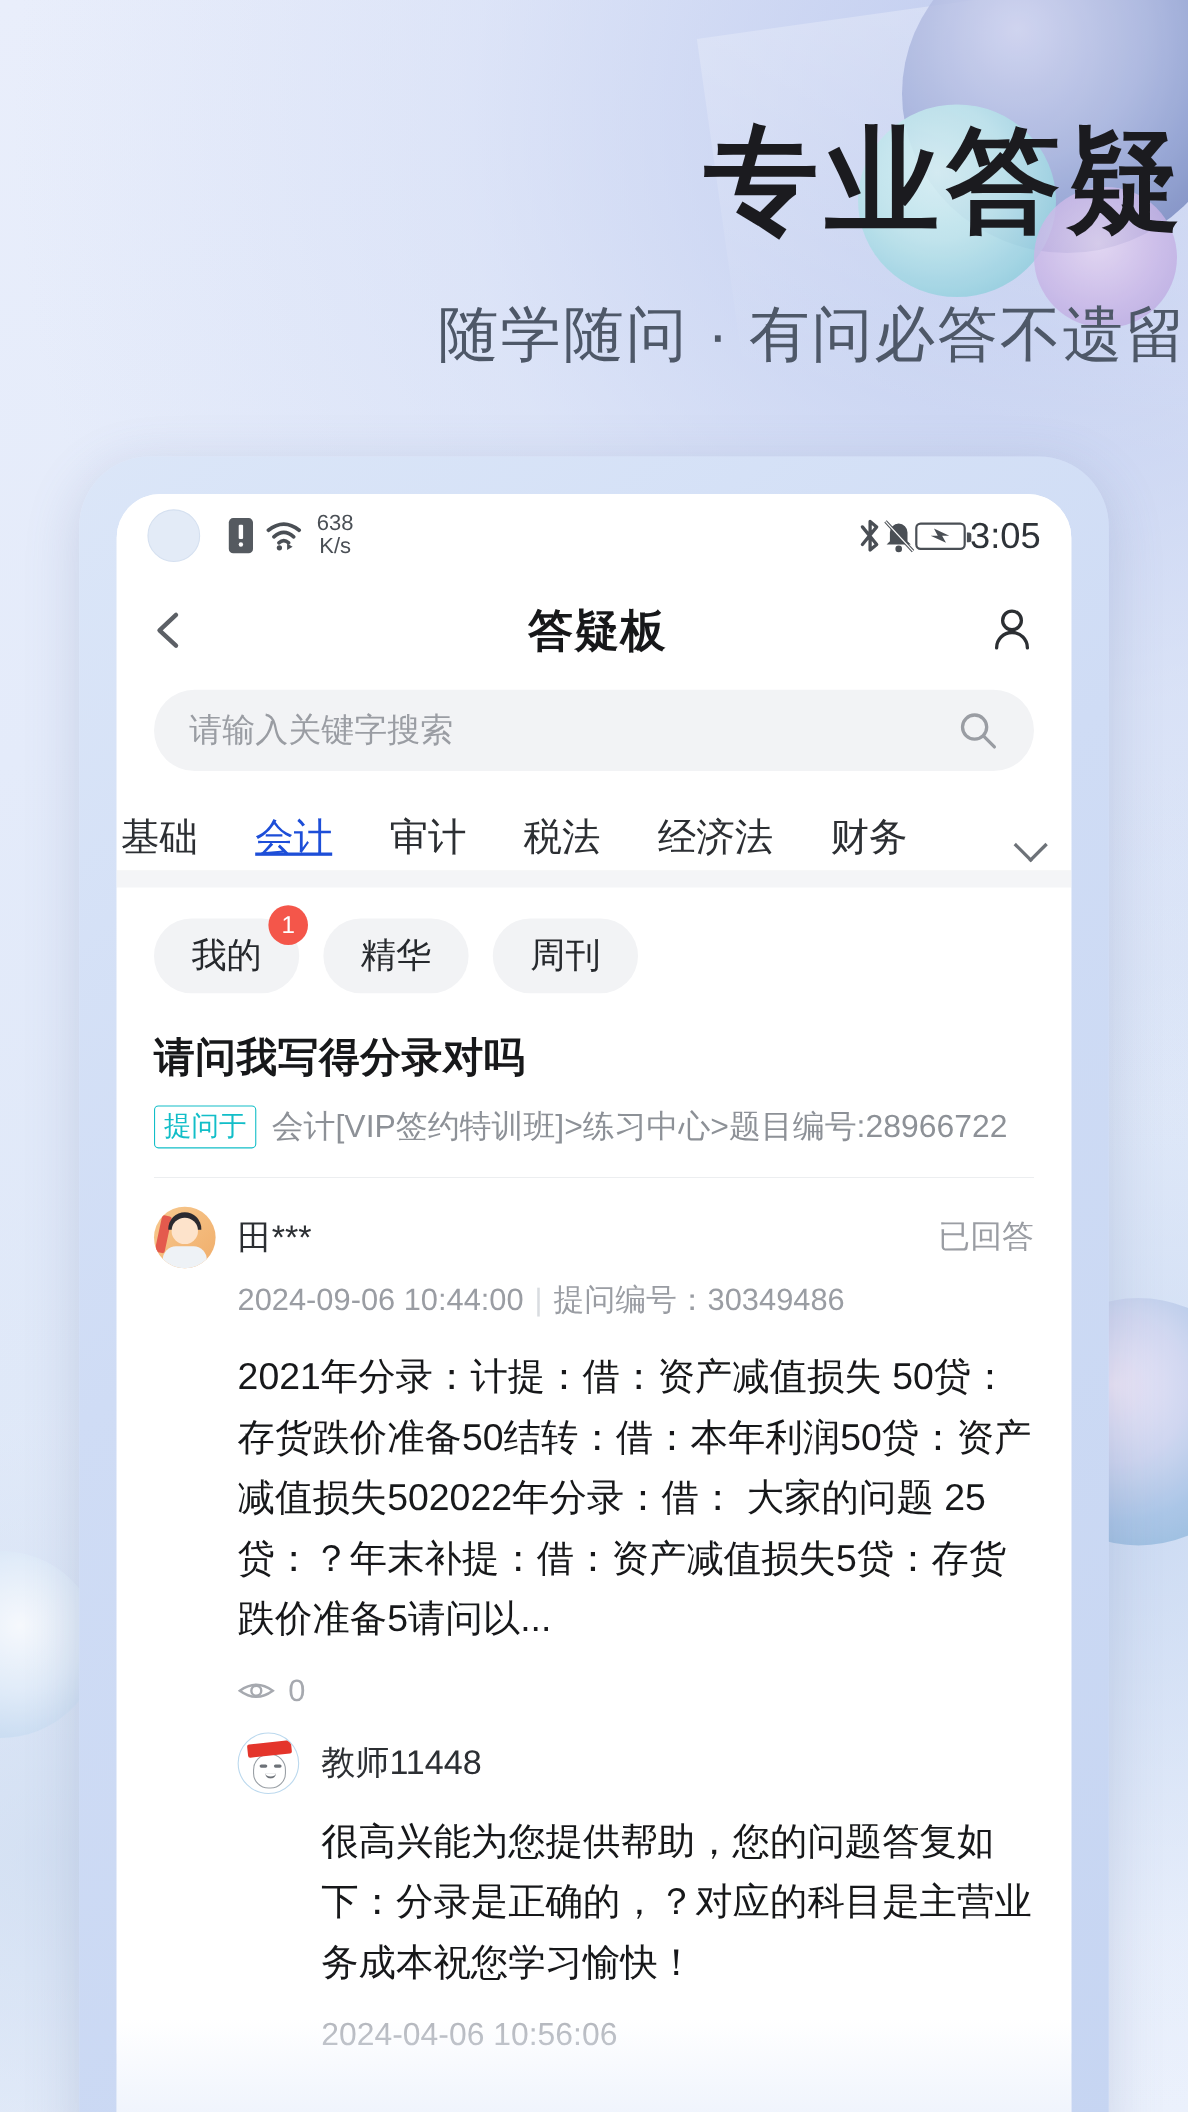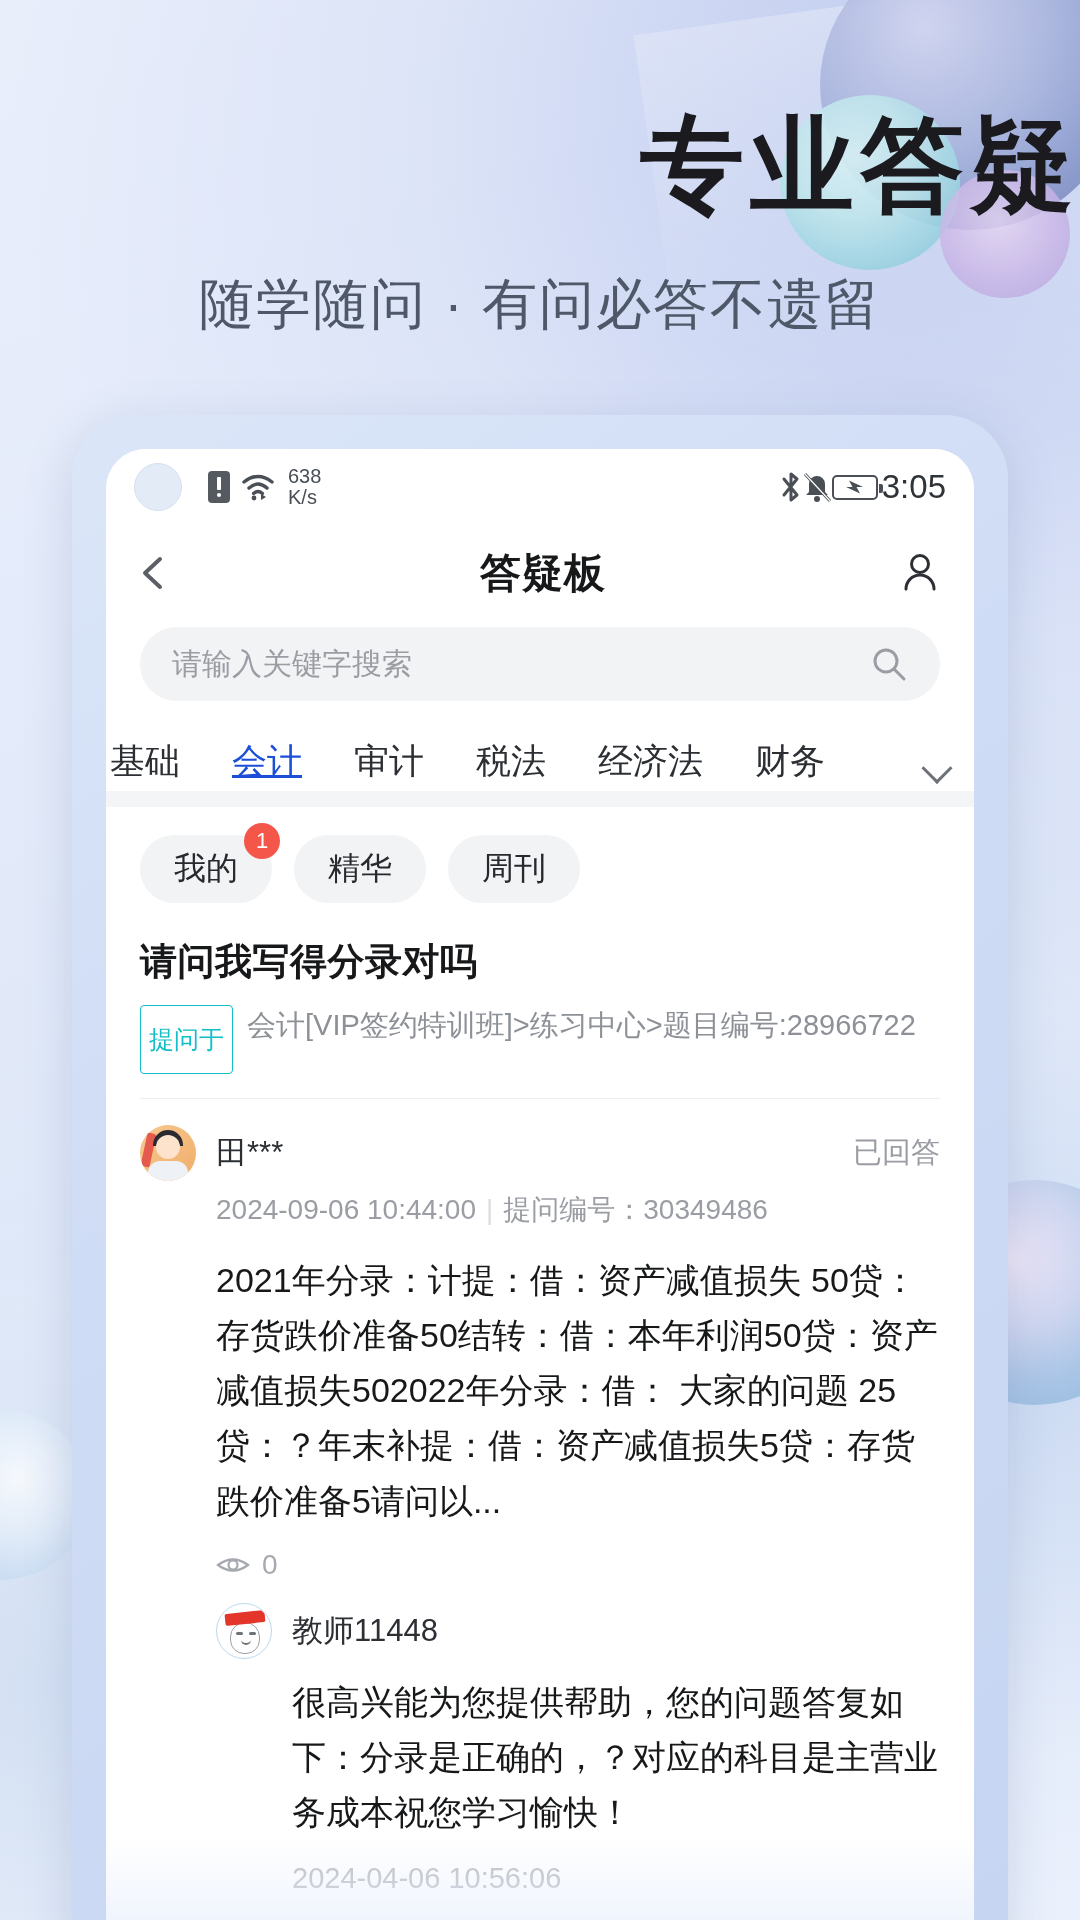--- a/index.html
+++ b/index.html
@@ -75,21 +75,21 @@
   .headline {
     position: absolute; top: 106px; left: 0; width: 1080px;
     text-align: right;
     font-size: 104px; font-weight: bold;
     letter-spacing: 6px;
     color: #1b1b1f;
     line-height: 1.15;
   }
   .subhead {
     position: absolute; top: 268px; left: 0; width: 1080px;
-    text-align: center;
+    text-align: right;
     font-size: 55px;
     letter-spacing: 2px;
     color: #4e5868;
   }
 
   
   .phone {
     position: absolute;
     left: 72px; top: 415px;
     width: 936px; height: 1540px;
@@ -112,21 +112,21 @@
     display: flex; align-items: center;
     padding: 0 28px;
     background: #fff;
   }
   .camera-dot {
     width: 48px; height: 48px; border-radius: 50%;
     background: #e3ebf7;
     border: 1px solid #d5e0f0;
     flex: 0 0 auto;
   }
-  .sb-left { display: flex; align-items: center; gap: 11px; margin-left: 26px; }
+  .sb-left { display: flex; align-items: center; gap: 11px; margin-left: 26px; text-align: center; }
   .sb-right { margin-left: auto; display: flex; align-items: center; }
   .sim-icon {
     width: 22px; height: 32px; border-radius: 4px;
     background: #555a60;
     position: relative;
   }
   .sim-icon::before {
     content: ""; position: absolute; left: 9px; top: 6px;
     width: 4px; height: 13px; background: #fff; border-radius: 1px;
   }
@@ -225,21 +225,21 @@
   .qcard { padding: 34px 34px 0 34px; background: #fff; }
   .q-title {
     font-size: 37px; font-weight: bold; color: #17181a;
     letter-spacing: .5px;
   }
   .q-src { display: flex; margin-top: 18px; gap: 14px; }
   .src-tag {
     flex: 0 0 auto;
     border: 1.5px solid #12bec8; color: #12bec8;
     font-size: 25px; border-radius: 4px;
-    padding: 18px 8px; line-height: 1.25;
+    padding: 3px 8px; line-height: 1.25;
     align-self: flex-start;
   }
   .src-text {
     font-size: 29px; color: #8d9197; line-height: 1.42;
   }
   .hr { height: 1px; background: #eceef0; margin: 24px 0 0 0; }
 
   
   .post { padding: 26px 34px 0 34px; background: #fff; }
   .post-head { display: flex; align-items: center; }

